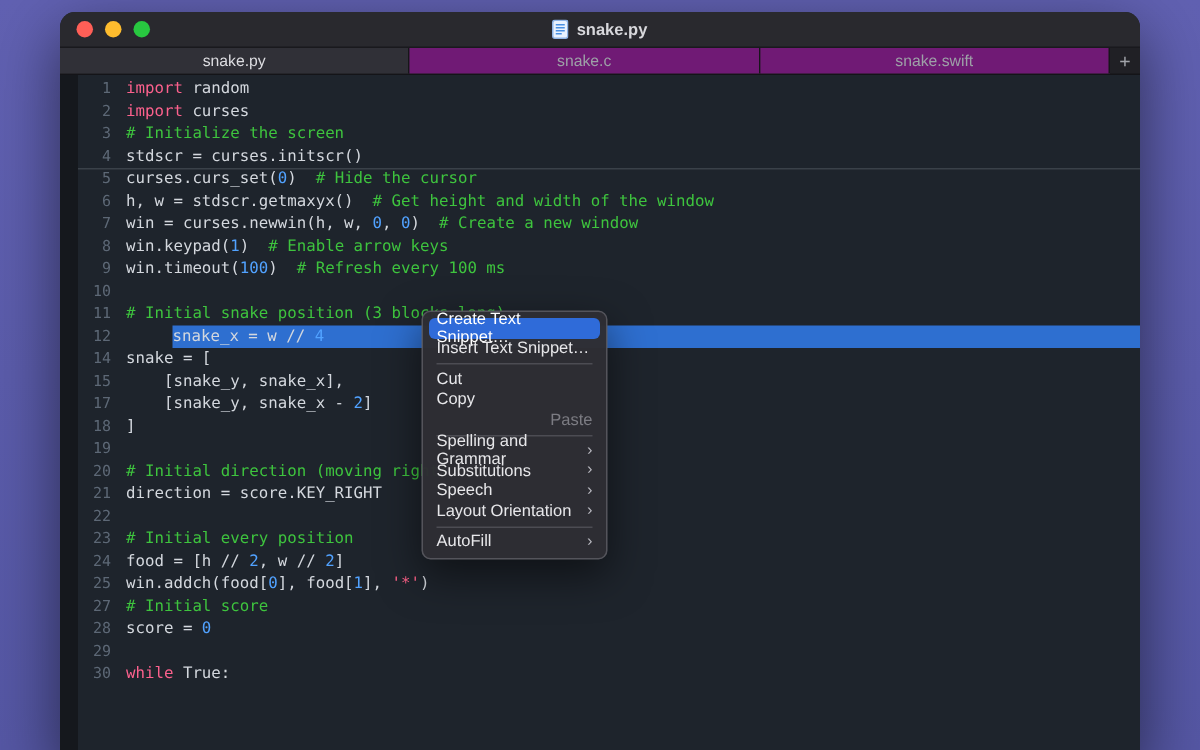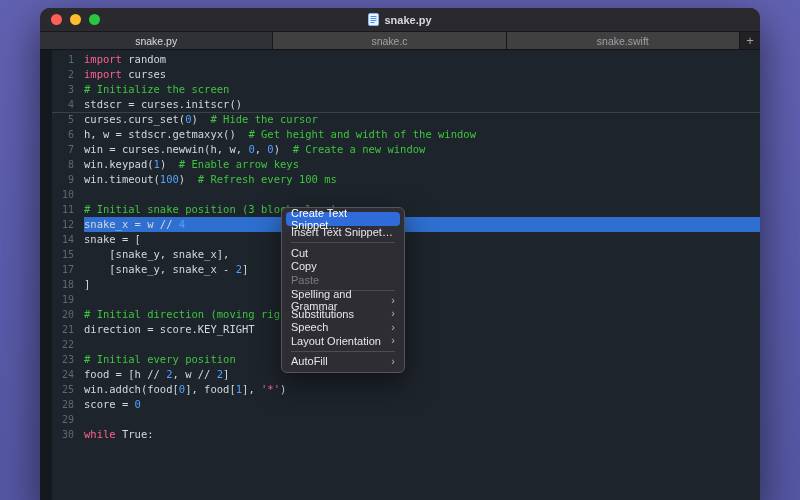--- a/index.html
+++ b/index.html
@@ -32,21 +32,21 @@
     display:flex; align-items:center; justify-content:center; gap:5px;
   }
   .title { font-size:11px; font-weight:700; color:#d8d8dc; }
   
   .tabbar {
     flex:0 0 18px; background:#202025; display:flex;
     border-bottom:1px solid #141418;
   }
   .tab {
     flex:1; display:flex; align-items:center; justify-content:center;
-    font-size:10.5px; color:#9da0a7; background:#404040;
+    font-size:10.5px; color:#9da0a7; background:#701a75;
     border-right:1px solid #161619;
   }
   .tab.active { background:#303037; color:#dcdce0; }
   .addtab {
     flex:0 0 20px; display:flex; align-items:center; justify-content:center;
     color:#a2a4aa; font-size:13px;
   }
   
   .editor { flex:1; display:flex; background:#1e242c; overflow:hidden; }
   .strip { flex:0 0 12px; background:#15181d; }
@@ -55,40 +55,40 @@
     font-family:"DejaVu Sans Mono", monospace;
     font-size:10.5px; line-height:15px;
   }
   .row { display:flex; height:15px; white-space:pre; }
   .row.rule { box-shadow:0 1px 0 0 #3a4149; }
   .ln {
     flex:0 0 32px; text-align:right; padding-right:10px;
     color:#5d6876; font-size:10px;
   }
   .code { flex:1; color:var(--plain); }
-  .row.selected .code { background:var(--sel); }
+  .row.selected .code { background:var(--sel);margin-left:31px; }
   .seg-keyword { color:var(--kw); }
   .seg-comment { color:var(--com); }
   .seg-number  { color:var(--num); }
   .seg-string  { color:var(--str); }
   
   .menu {
     position:absolute; left:281px; top:207px; width:124px;
     background:rgba(46,46,51,.98);
     border:1px solid #54545b; border-radius:6px;
     padding:4px 0; z-index:20;
     box-shadow:0 10px 28px rgba(0,0,0,.5);
   }
   .menu-item {
     height:13.5px; margin:0 4px; padding:0 5px; border-radius:4px;
     display:flex; align-items:center;
     font-size:11px; color:#e7e7ea;
   }
   .menu-item.highlighted { background:var(--mh); color:#ffffff; }
-  .menu-item.disabled { color:#7c7c83; }
+  .menu-item.disabled { color:#7c7c83;justify-content:flex-end; }
   .menu-item .chev { margin-left:auto; color:#b8b8bf; font-size:11px; line-height:1; }
   .menu-sep { height:1px; background:#4c4c53; margin:3px 9px; }
 </style>
 </head>
 <body>
 
 <div class="window">
 
   <div class="titlebar">
     <div class="traffic">
@@ -132,20 +132,21 @@
         <div class="row"><span class="ln">15</span><span class="code"><span class="seg-plain">    [snake_y, snake_x],</span></span></div>
         <div class="row"><span class="ln">17</span><span class="code"><span class="seg-plain">    [snake_y, snake_x - </span><span class="seg-number">2</span><span class="seg-plain">]</span></span></div>
         <div class="row"><span class="ln">18</span><span class="code"><span class="seg-plain">]</span></span></div>
         <div class="row"><span class="ln">19</span><span class="code"></span></div>
         <div class="row"><span class="ln">20</span><span class="code"><span class="seg-comment"># Initial direction (moving right)</span></span></div>
         <div class="row"><span class="ln">21</span><span class="code"><span class="seg-plain">direction = score.KEY_RIGHT</span></span></div>
         <div class="row"><span class="ln">22</span><span class="code"></span></div>
         <div class="row"><span class="ln">23</span><span class="code"><span class="seg-comment"># Initial every position</span></span></div>
         <div class="row"><span class="ln">24</span><span class="code"><span class="seg-plain">food = [h // </span><span class="seg-number">2</span><span class="seg-plain">, w // </span><span class="seg-number">2</span><span class="seg-plain">]</span></span></div>
         <div class="row"><span class="ln">25</span><span class="code"><span class="seg-plain">win.addch(food[</span><span class="seg-number">0</span><span class="seg-plain">], food[</span><span class="seg-number">1</span><span class="seg-plain">], </span><span class="seg-string">'*'</span><span class="seg-plain">)</span></span></div>
+        <div class="row"><span class="ln">27</span><span class="code"><span class="seg-comment"># Initial score</span></span></div>
         <div class="row"><span class="ln">28</span><span class="code"><span class="seg-plain">score = </span><span class="seg-number">0</span></span></div>
         <div class="row"><span class="ln">29</span><span class="code"></span></div>
         <div class="row"><span class="ln">30</span><span class="code"><span class="seg-keyword">while</span><span class="seg-plain"> True:</span></span></div>
       </div>
   </div>
 
 </div>
 
 <div class="menu">
     <div class="menu-item highlighted">

